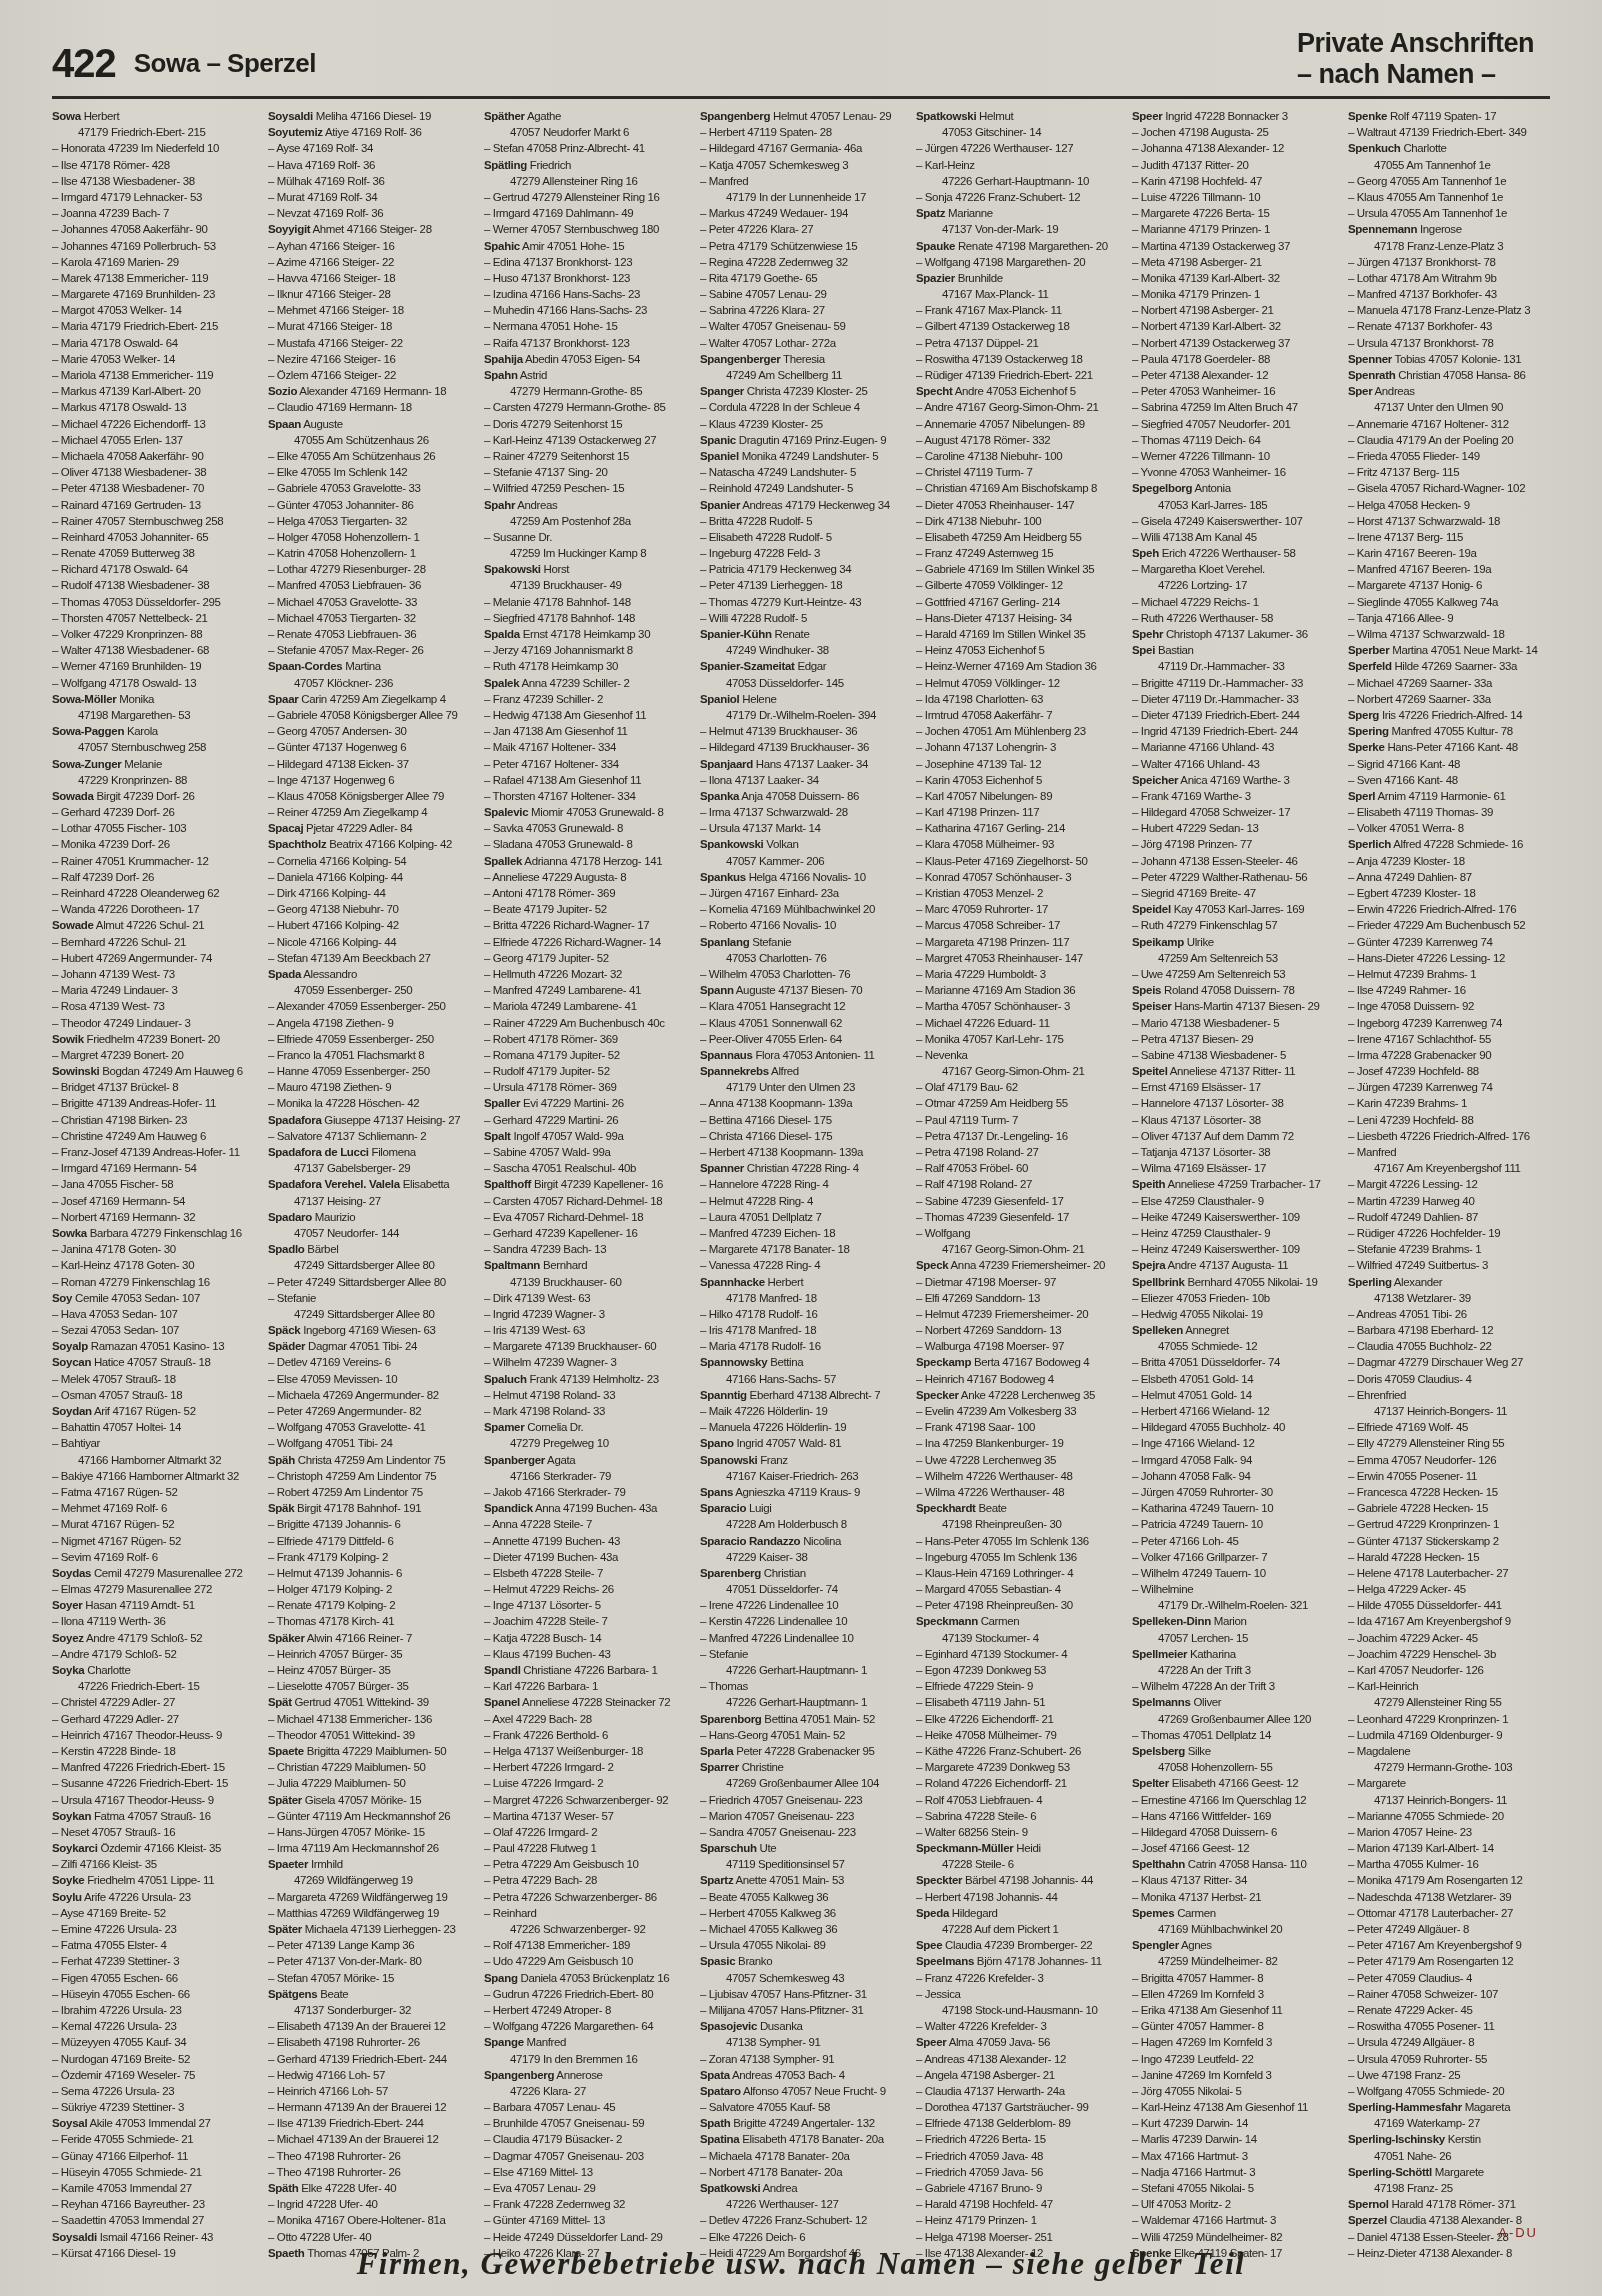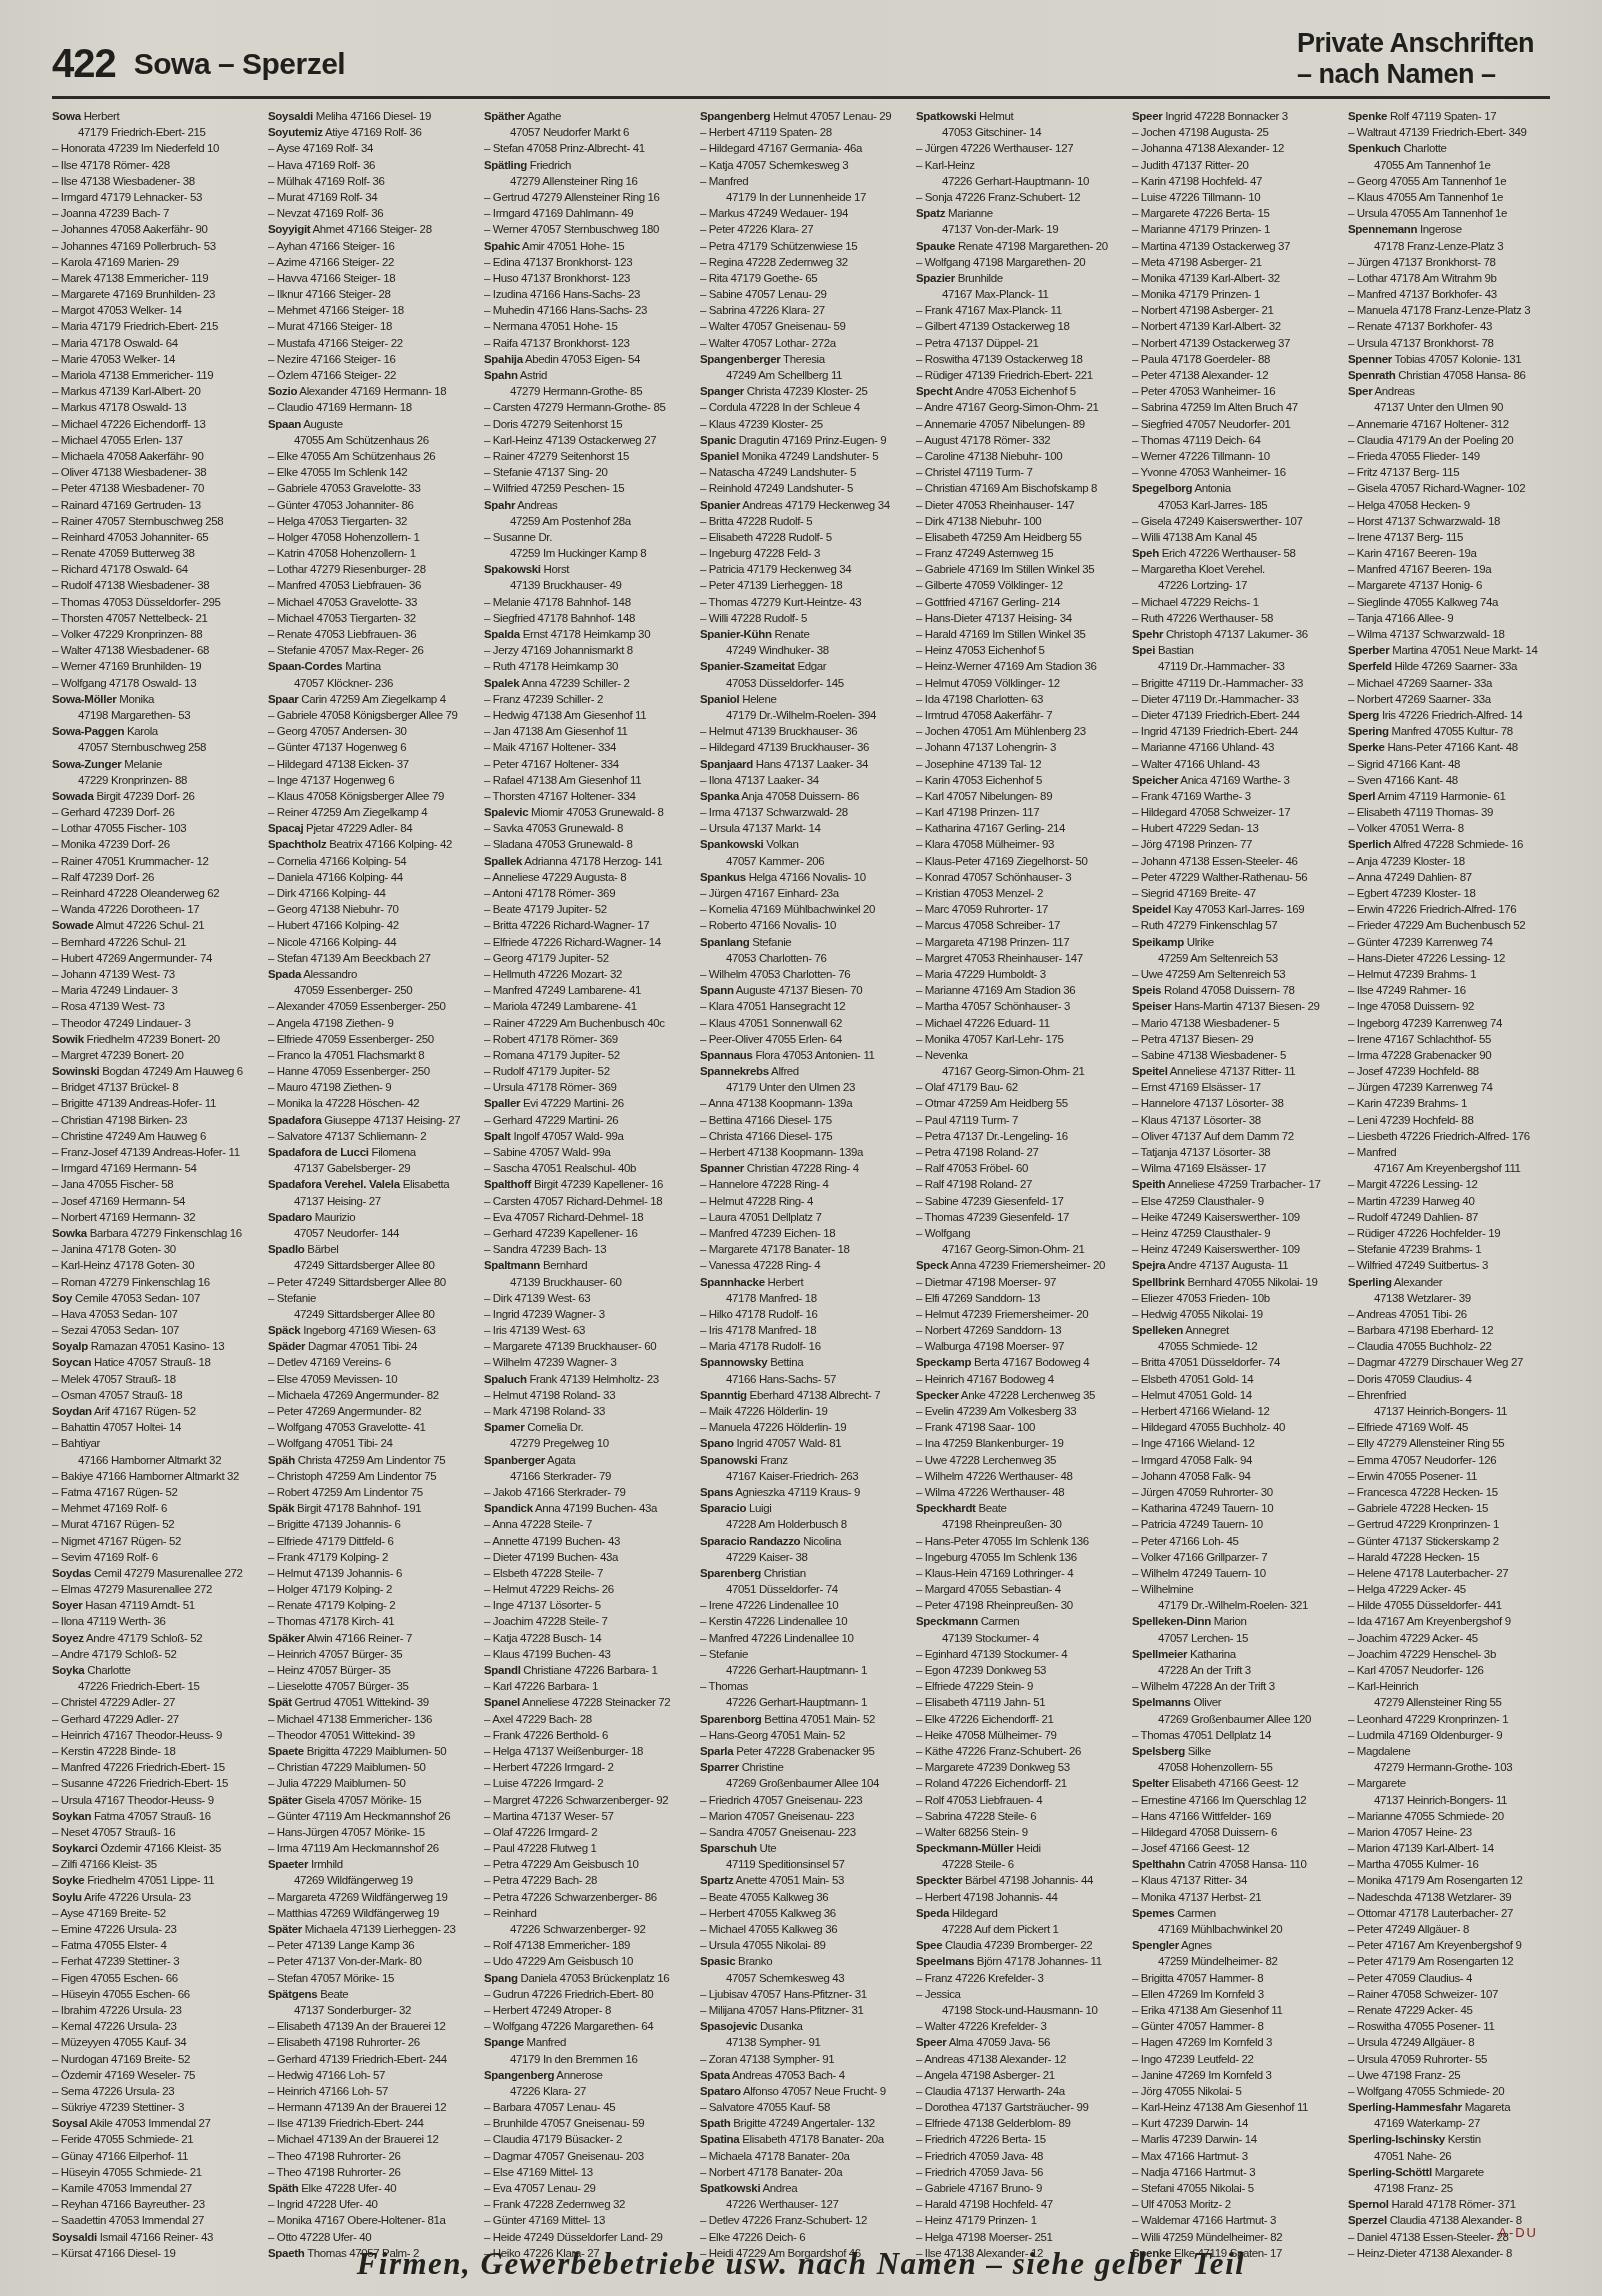--- a/index.html
+++ b/index.html
@@ -5,21 +5,21 @@
   html,body{margin:0;padding:0;}
   body{
     width:1602px;height:2296px;position:relative;overflow:hidden;
     background:#d6d3cb;
     background-image:linear-gradient(90deg,#d0cdc5 0%,#d8d5cd 8%,#d4d1c9 50%,#d8d5cd 92%,#cfccc4 100%);
     font-family:"Liberation Sans", sans-serif;color:#211f1b;
   }
   .page-header{position:absolute;top:28px;left:52px;right:52px;height:64px;}
   .hdr-left{position:absolute;left:0;bottom:6px;display:flex;align-items:center;gap:18px;}
   .page-num{font-size:40px;font-weight:bold;letter-spacing:-1px;}
-  .page-range{font-size:30px;font-weight:bold;letter-spacing:-0.5px;}
+  .page-range{font-size:26px;font-weight:bold;letter-spacing:-0.5px;}
   .hdr-right{position:absolute;right:16px;bottom:2px;text-align:left;font-weight:bold;font-size:27px;line-height:31px;letter-spacing:-0.5px;}
   .rule{position:absolute;top:96px;left:52px;right:52px;border-top:3px solid #2b2a26;}
   .cols{position:absolute;top:108px;left:52px;right:40px;bottom:70px;display:flex;gap:6px;}
   .col{width:210px;flex:0 0 210px;}
   .ln{font-size:11.5px;line-height:16.18px;letter-spacing:-0.38px;white-space:nowrap;color:#26241f;}
   .ln b{font-weight:bold;letter-spacing:-0.3px;}
   .cont{padding-left:26px;}
   .page-footer{position:absolute;left:0;right:0;bottom:14px;text-align:center;
     font-family:"Liberation Serif", serif;font-style:italic;font-weight:bold;
     font-size:31px;letter-spacing:1.5px;color:#23211d;}

